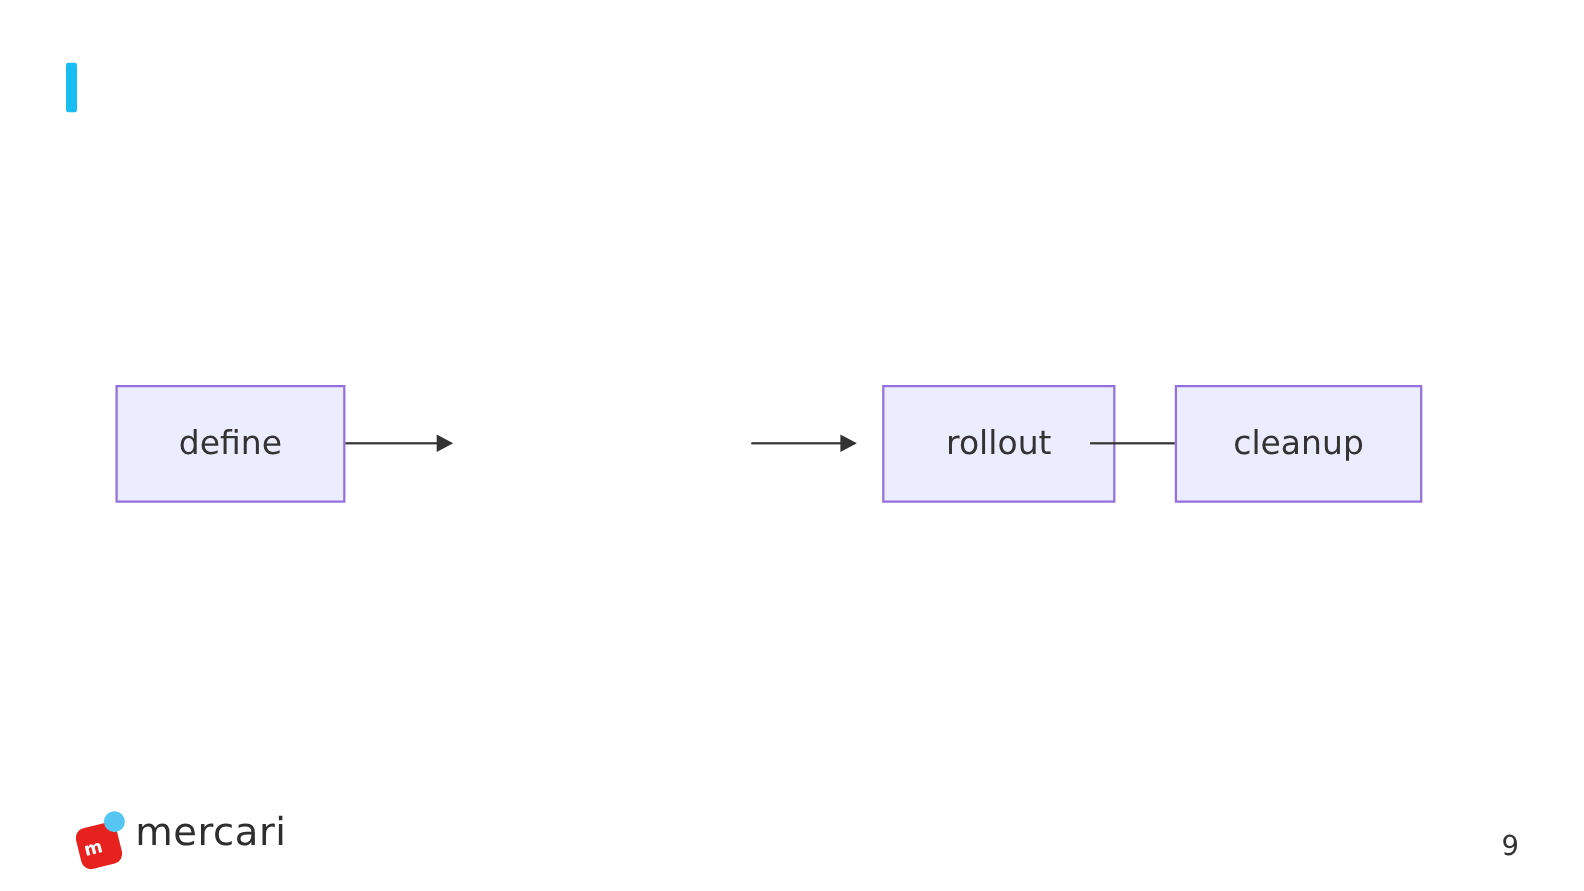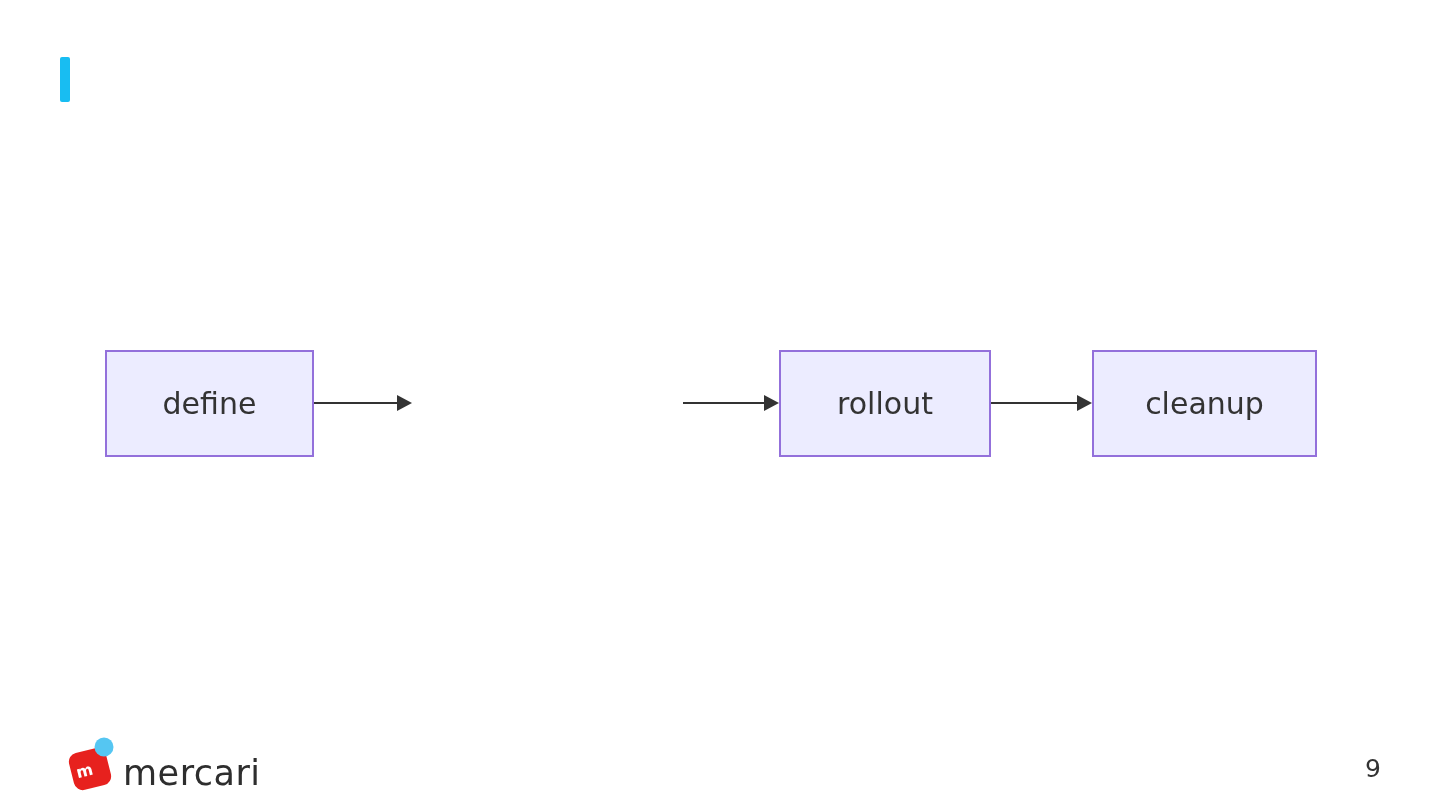--- a/index.html
+++ b/index.html
@@ -59,22 +59,22 @@
     align-items: center;
     justify-content: center;
   }
   .flow-node span {
     font-family: "DejaVu Sans", "Liberation Sans", sans-serif;
     font-size: 30px;
     color: var(--node-text, #333333);
   }
   .node-0 { left: 105px;  width: 209px; }
   .node-1 { left: 412px;  width: 271px; }
-  .node-2 { left: 779px;  width: 212px; }
-  .node-3 { left: 1092px; width: 225px; }
+  .node-2 { left: 802px;  width: 212px; }
+  .node-3 { left: 1068px; width: 225px; }
 
   .flow-arrow {
     position: absolute;
     top: 395px;
     height: 17px;
   }
   .arrow-0 { left: 314px; width: 98px;  }
   .arrow-1 { left: 683px; width: 96px;  }
   .arrow-2 { left: 991px; width: 101px; }
   .arrow-line {
@@ -108,21 +108,21 @@
   .logo-box  { fill: var(--brand-red, #e7211e); }
   .logo-dot  { fill: var(--brand-blue, #55c6f2); }
   .logo-letter-text {
     fill: #ffffff;
     font-family: "DejaVu Sans", sans-serif;
     font-weight: bold;
     font-size: 16px;
   }
   .wordmark {
     margin-left: 9px;
-    margin-top: 20px;
+    margin-top: 4px;
     font-family: "DejaVu Sans", "Liberation Sans", sans-serif;
     font-size: 35px;
     line-height: 35px;
     letter-spacing: 0.5px;
     color: #2e2e2e;
   }
   .page-number {
     position: absolute;
     left: 1358px;
     top: 754px;

